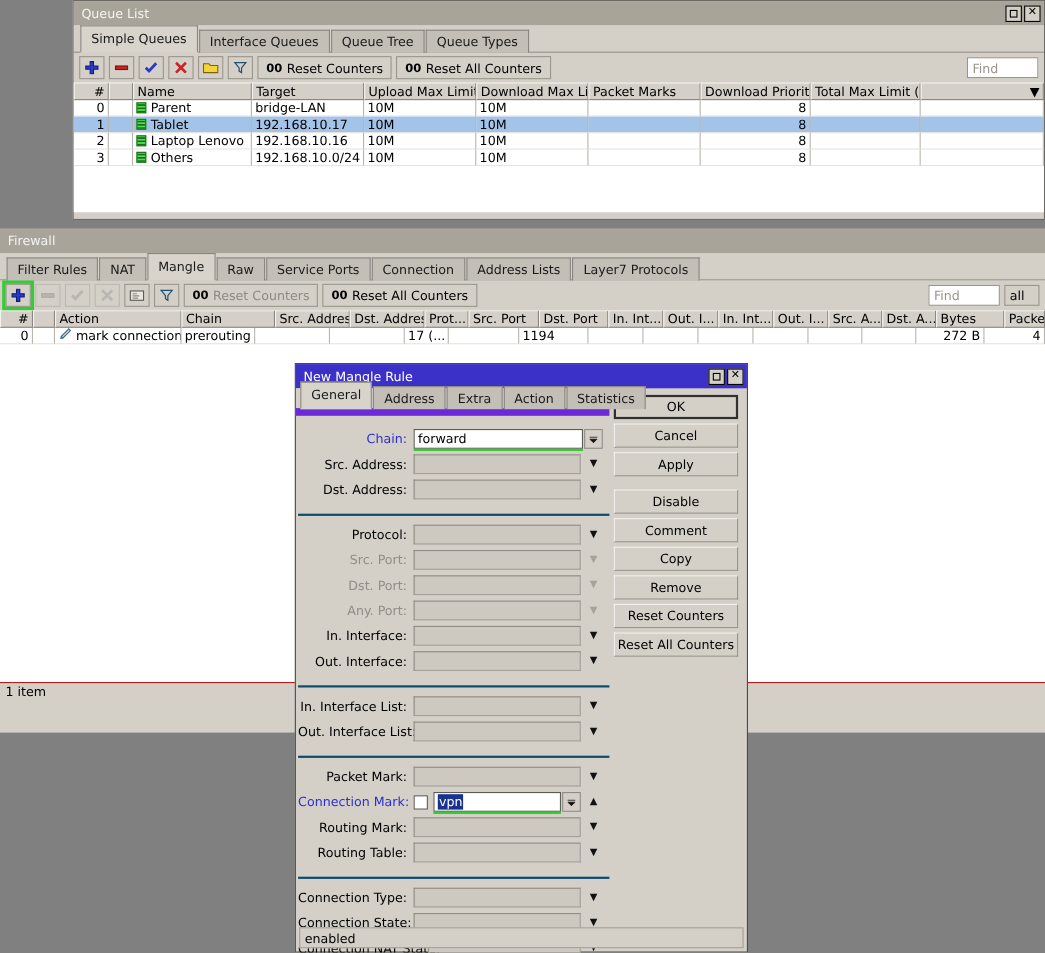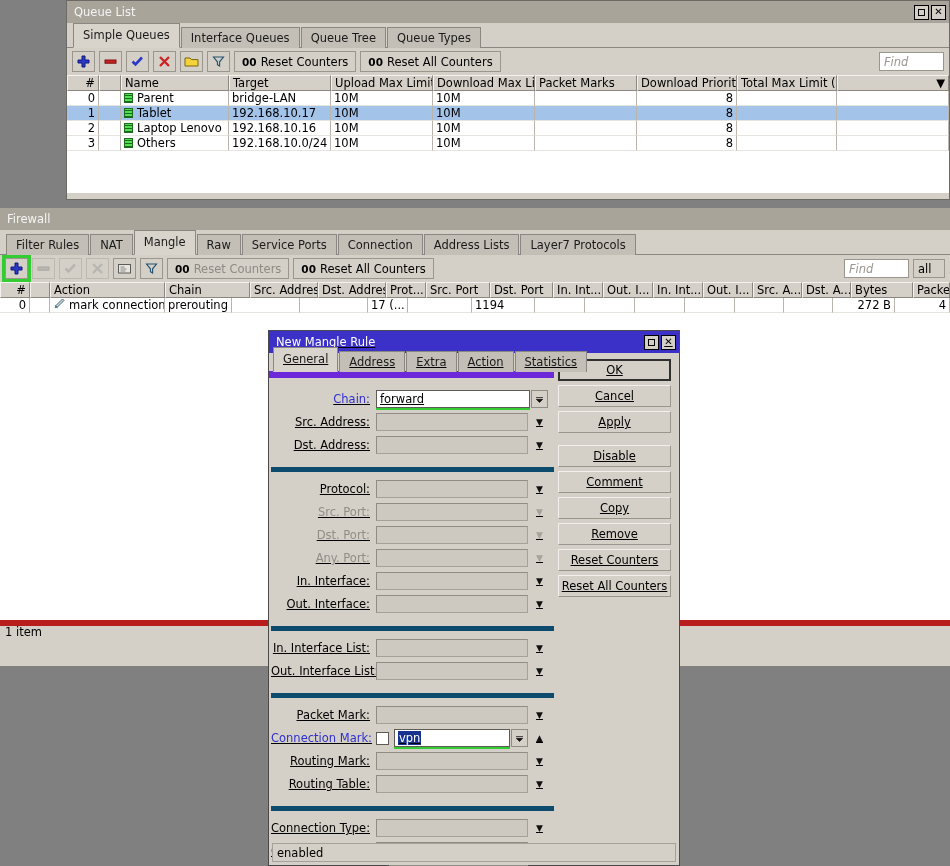--- a/index.html
+++ b/index.html
@@ -65,21 +65,21 @@
   .ctrbtn {
     height:21px; background:#d4d0c8; border:1px solid #9a968e;
     display:flex; align-items:center; padding:0 7px; gap:4px;
     font-size:11.5px; white-space:nowrap;
   }
   .ctrbtn .zz { font-weight:bold; font-size:10.5px; }
   .ctrbtn.dim { color:#8e8a84; }
   .spacer { flex:1; }
   .findbox {
     height:19px; width:65px; background:#fff; border:1px solid #9a968e;
-    color:#9a968e; font-style:italic; font-size:11.5px;
+    color:#9a968e; font-size:11.5px;
     display:flex; align-items:center; padding:0 4px;
   }
   .allbox {
     height:19px; width:32px; background:#d4d0c8; border:1px solid #9a968e;
     font-size:11.5px; display:flex; align-items:center; padding:0 4px;
   }
 
   
   .grid { background:#fff; overflow:hidden; }
   .grow { display:flex; height:15px; align-items:stretch; }
@@ -99,42 +99,42 @@
   .qicon {
     width:9px; height:10px; margin-right:4px;
     background:#52e052; border:1px solid #1c6b1c; flex:none;
     background-image:linear-gradient(#52e052 1px, #1c6b1c 1px, #1c6b1c 2px, #52e052 2px);
     background-size:100% 3px;
   }
   .penicon { width:12px; margin-right:4px; flex:none; }
 
   
   .statusbar {
-    height:17px; background:#d4d0c8; border-top:6px solid #b91c1c;
+    height:17px; background:#d4d0c8; border-top:1px solid #b91c1c;
     display:flex; align-items:center; padding:0 5px; font-size:11.5px;
   }
 
   
   #dlg { left:268px; top:330px; width:412px; height:536px;
-         border:1px solid #4a4a4a; background:#d4d0c8;text-decoration:underline; }
+         border:1px solid #4a4a4a; background:#d4d0c8; }
   .dlgbody { display:flex; padding:0; height:calc(100% - 22px); }
   .dlgleft { width:285px; padding:0; }
   .dlgright { width:125px; padding:6px 6px 0 4px; }
   .dbtn {
     height:22px; width:113px; background:#d4d0c8; border:1px solid #9a968e;
     border-top-color:#f2f0ec; border-left-color:#f2f0ec;
     display:flex; align-items:center; justify-content:center;
     font-size:11.5px; margin-bottom:4px;
   }
   .dbtn.def { border:2px solid #30302e; }
   .dbtn.gap { margin-top:12px; }
 
   .fieldpanel {
     margin:4px 0 0 2px; padding:6px 6px 6px 0;
-    border-top:5px solid #0c4a6e;
+    border-top:2px solid #0c4a6e;
   }
   .fieldpanel.first { border-top:none; margin-top:4px; }
   .frow { display:flex; align-items:center; height:22px; margin-bottom:1px; }
   .flabel {
     width:105px; text-align:right; padding-right:6px;
     font-size:11.5px; white-space:nowrap;
   }
   .flabel.link { color:#2f2fd0; }
   .flabel.dim { color:#918d87; }
   .finput {

